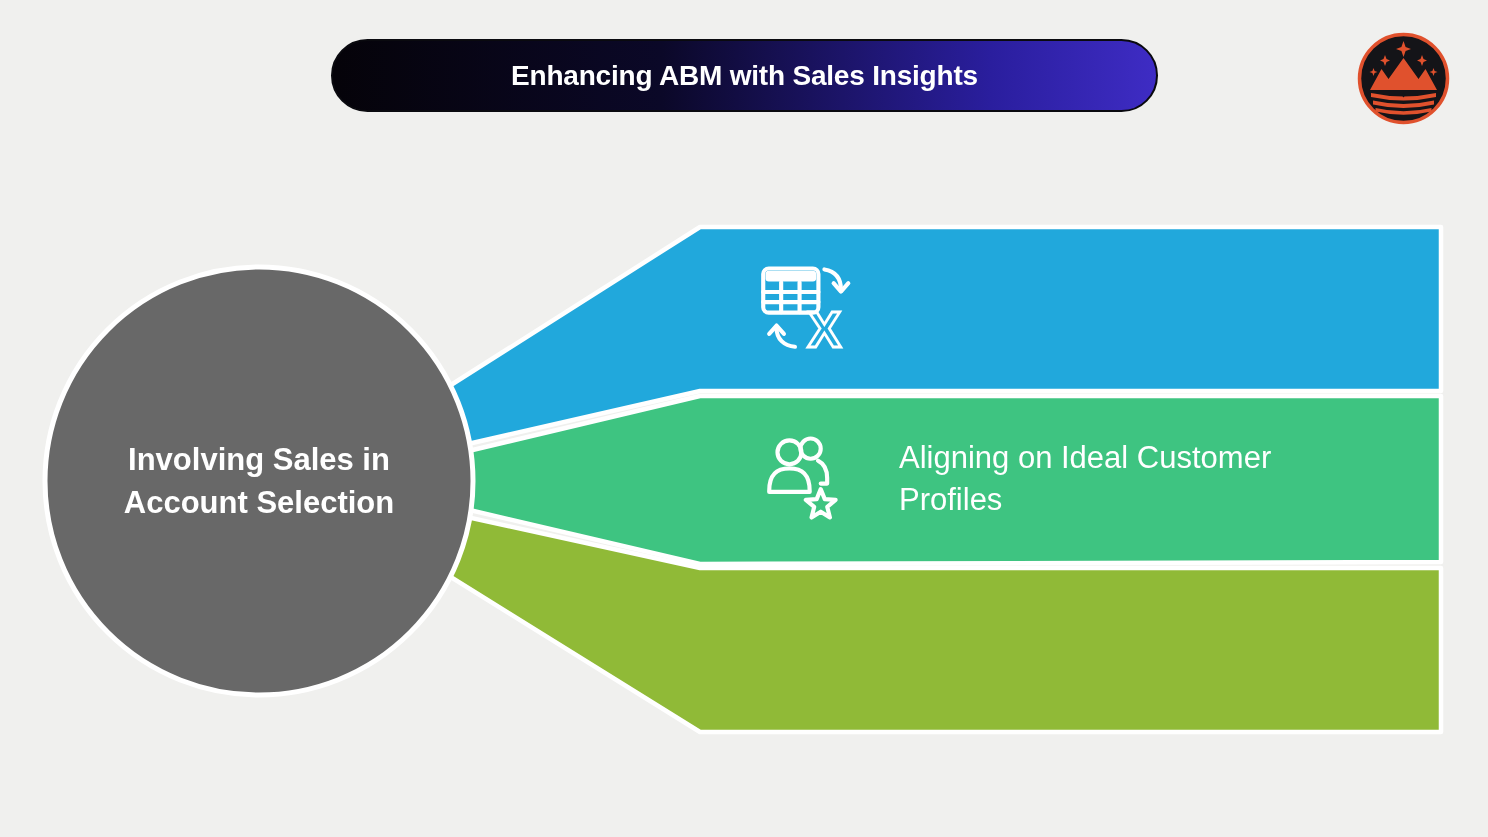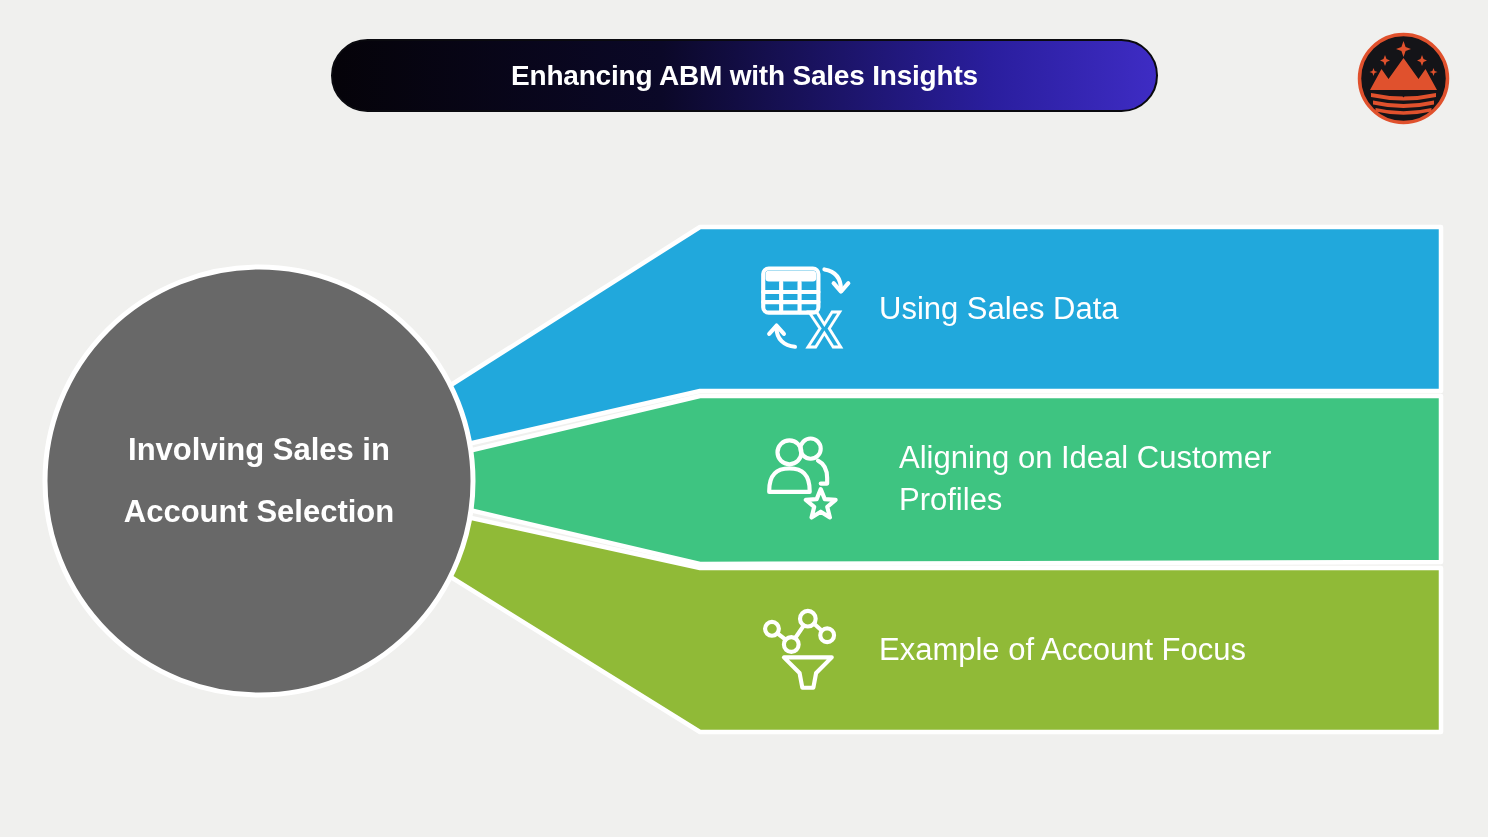--- a/index.html
+++ b/index.html
@@ -26,21 +26,21 @@
     color:#ffffff;font-size:28px;font-weight:bold;letter-spacing:-0.2px;
   }
 
   
   .logo{position:absolute;left:1357px;top:32px;width:93px;height:93px;}
 
   
   .hub-label{
     position:absolute;left:99px;top:426px;width:320px;height:110px;
     display:flex;align-items:center;justify-content:center;text-align:center;
-    color:#ffffff;font-size:31px;font-weight:bold;line-height:62px;
+    color:#ffffff;font-size:31px;font-weight:bold;line-height:43px;
   }
 
   
   .branch-row{
     position:absolute;left:760px;height:92px;
     display:flex;align-items:center;gap:27px;
   }
   .branch-row .icon{width:92px;height:92px;flex:0 0 92px;}
   .branch-row .label{
     color:#ffffff;font-size:31px;line-height:42px;font-weight:400;
@@ -96,39 +96,27 @@
     <svg class="icon" viewBox="0 0 100 100">
       <rect class="ic" x="3.5" y="6" width="60" height="48" rx="6"></rect>
       <rect class="ic-fill" x="6" y="8.5" width="55" height="11.5" rx="3.5"></rect>
       <path class="ic" d="M23,21 V53.5 M43,21 V53.5 M3.5,31.5 H63.5 M3.5,42.5 H63.5"></path>
       <path class="ic" d="M70,7 C82,9 88,17 88,29"></path>
       <polyline class="ic" points="80,22 88,31 96,22"></polyline>
       <path class="ic" d="M38,91 C26,90 18,82.5 18,71"></path>
       <polyline class="ic" points="10,77 18,68 26,77"></polyline>
       <text x="70" y="91" text-anchor="middle" font-size="55" font-weight="bold" font-family="Liberation Sans, sans-serif" fill="none" stroke="#ffffff" stroke-width="3">X</text>
     </svg>
-    <span class="label">Using Sales Data</span>
   </div>
 
   <div class="branch-row row-1">
     <svg class="icon" viewBox="0 0 100 100">
       <circle class="ic" cx="55" cy="17" r="11"></circle>
       <path class="ic" d="M63,30 C70,33.5 73,40 73,49 L73,55 H66"></path>
       <circle class="ic" cx="32" cy="21" r="13"></circle>
       <path class="ic" d="M10,63 C10,45 18,38.5 32,38.5 C46,38.5 54,45 54,63 L54,64 H10 Z"></path>
       <path class="ic" d="M66,61 L70.4,71.9 L82.2,72.7 L73.1,80.3 L76,91.8 L66,85.5 L56,91.8 L58.9,80.3 L49.8,72.7 L61.6,71.9 Z"></path>
     </svg>
     <span class="label">Aligning on Ideal Customer Profiles</span>
   </div>
 
-  <div class="branch-row row-2">
-    <svg class="icon" viewBox="0 0 100 100">
-      <circle class="ic" cx="13" cy="27" r="7.5"></circle>
-      <circle class="ic" cx="34" cy="44" r="8"></circle>
-      <circle class="ic" cx="52" cy="16" r="8.5"></circle>
-      <circle class="ic" cx="73" cy="34" r="7.5"></circle>
-      <path class="ic" d="M19,31.8 L27.8,38.8 M38.3,37 L47.5,23.5 M58.8,21.5 L67,28.8"></path>
-      <path class="ic" d="M26,58 H78 L61,75 L58,91 H46 L43,75 Z"></path>
-    </svg>
-    <span class="label">Example of Account Focus</span>
-  </div>
 
 </div>
 
 </body></html>

